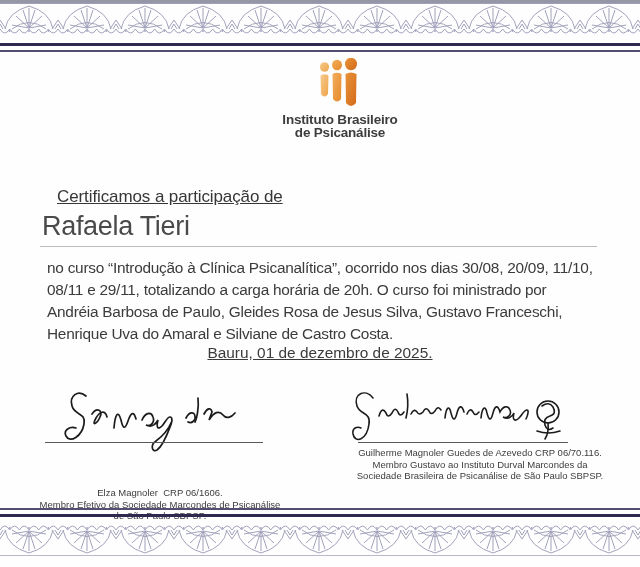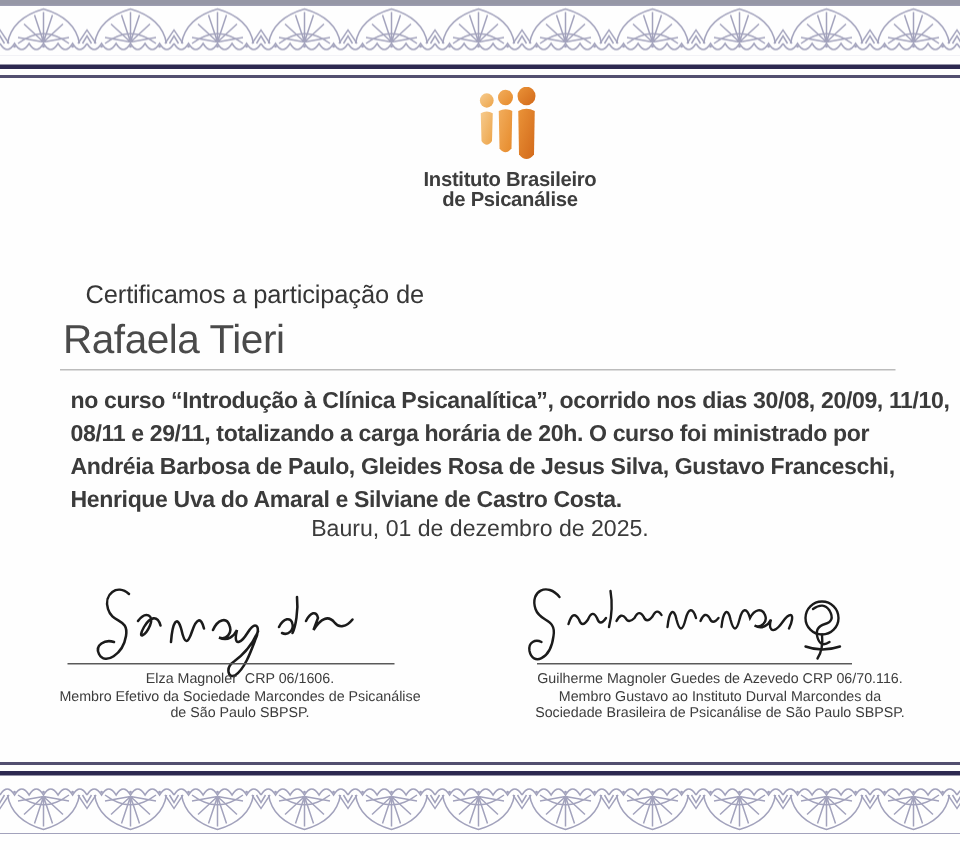--- a/index.html
+++ b/index.html
@@ -18,35 +18,35 @@
   .fline.thin{height:2px;background:#534f70;}
   .fline.t1{top:43px;}
   .fline.t2{top:50px;}
   .fline.b1{top:508px;}
   .fline.b2{top:514px;}
   
   .logo{position:absolute;top:58px;left:0;width:640px;text-align:center;padding-left:20px;}
   .logo svg{display:block;margin:0 auto;}
   .inst{margin-top:3px;font-size:13.5px;font-weight:bold;color:#3d3d3d;line-height:13px;letter-spacing:-0.2px;}
   
-  .intro{position:absolute;left:57px;top:187px;font-size:17px;color:#363636;letter-spacing:-0.1px;}
+  .intro{position:absolute;left:57px;top:187px;font-size:17px;color:#363636;letter-spacing:-0.1px;text-decoration:underline;}
   .recipient{position:absolute;left:42px;top:211px;font-size:27px;color:#4a4a4a;letter-spacing:-0.3px;}
   .rule{position:absolute;left:40px;top:246px;width:557px;height:1px;background:#bcbcbc;}
   .bodytext{position:absolute;left:47px;top:257px;font-size:15.4px;line-height:22px;color:#3b3b3b;letter-spacing:-0.25px;}
-  .bodytext div{white-space:nowrap;font-weight:bold;}
-  .dateline{position:absolute;left:0;top:344px;width:640px;text-align:center;font-size:15.4px;color:#3b3b3b;}
+  .bodytext div{white-space:nowrap;}
+  .dateline{position:absolute;left:0;top:344px;width:640px;text-align:center;font-size:15.4px;color:#3b3b3b;text-decoration:underline;}
   
   .sig-svg{position:absolute;overflow:visible;}
   .sig-svg.l{left:52px;top:386px;}
   .sig-svg.r{left:345px;top:384px;}
   .sig-rule{position:absolute;top:442px;height:1px;background:#5a5a5a;}
   .sig-rule.l{left:45px;width:218px;}
   .sig-rule.r{left:358px;width:210px;}
   .sig-text{position:absolute;top:447px;text-align:center;font-size:9.5px;line-height:11.5px;color:#3c3c3c;}
-  .sig-text.l{left:30px;width:260px;}
+  .sig-text.l{left:30px;width:260px;margin-top:40px;}
   .sig-text.r{left:356px;width:248px;}
   .sig-text .nm{white-space:pre-wrap;}
 </style>
 </head>
 <body>
 
 <div class="cert">
 
   <div class="edge-bar t"></div>
   <svg class="lace t" width="640" height="34" viewBox="0 0 640 34" preserveAspectRatio="none">

